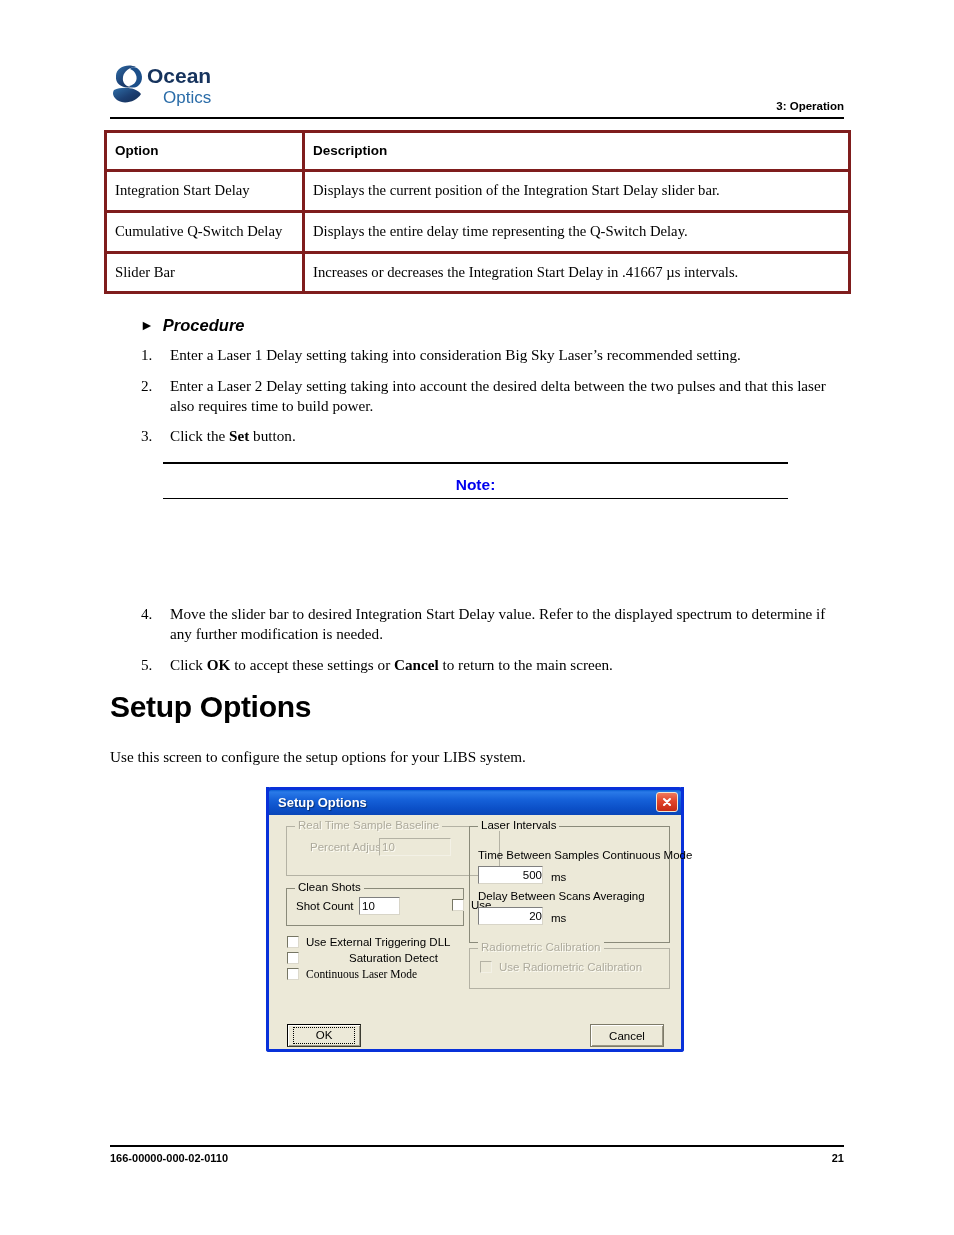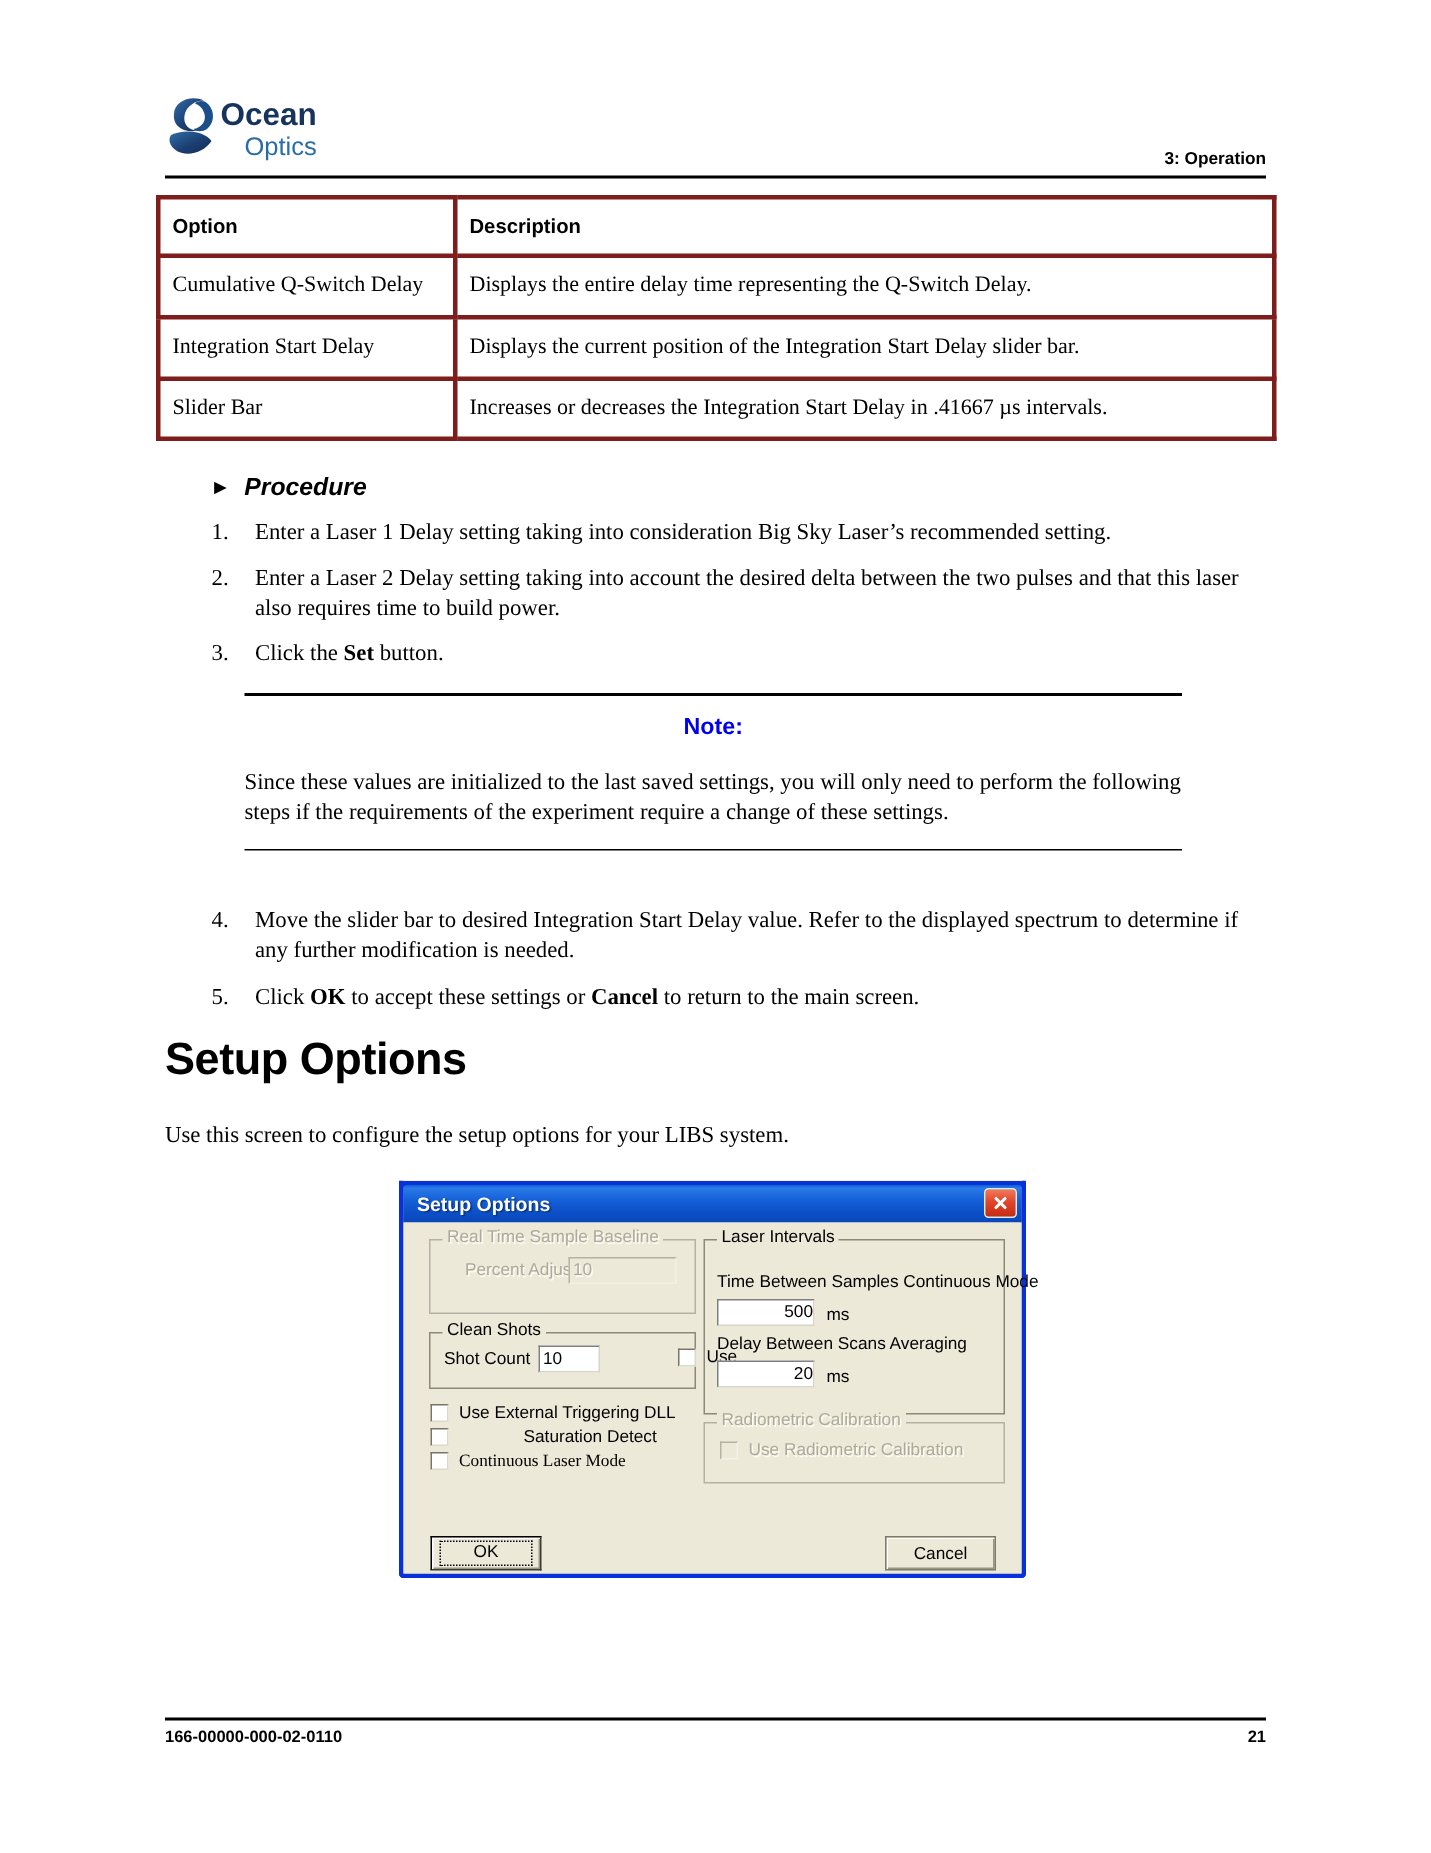--- a/index.html
+++ b/index.html
@@ -401,26 +401,26 @@
 
   <table class="opt-table">
     <thead>
       <tr>
         <th class="col-opt">Option</th>
         <th>Description</th>
       </tr>
     </thead>
     <tbody>
       <tr>
+        <td>Integration Start Delay</td>
+        <td>Displays the current position of the Integration Start Delay slider bar.</td>
+      </tr>
+      <tr>
         <td>Cumulative Q-Switch Delay</td>
         <td>Displays the entire delay time representing the Q-Switch Delay.</td>
-      </tr>
-      <tr>
-        <td>Integration Start Delay</td>
-        <td>Displays the current position of the Integration Start Delay slider bar.</td>
       </tr>
       <tr>
         <td>Slider Bar</td>
         <td>Increases or decreases the Integration Start Delay in .41667 µs intervals.</td>
       </tr>
     </tbody>
   </table>
 
   <div class="proc-head">
     <span class="arrow">►</span><span>Procedure</span>
@@ -437,21 +437,20 @@
     </div>
     <div class="step">
       <span class="num">3.</span>
       <span>Click the <b>Set</b> button.</span>
     </div>
   </div>
 
   <div class="note-block">
     <div class="note-rule"></div>
     <div class="note-title">Note:</div>
-    <div class="note-body">Since these values are initialized to the last saved settings, you will only need to perform the following steps if the requirements of the experiment require a change of these settings.</div>
     <div class="note-rule"></div>
   </div>
 
   <div class="steps second">
     <div class="step">
       <span class="num">4.</span>
       <span>Move the slider bar to desired Integration Start Delay value. Refer to the displayed spectrum to determine if any further modification is needed.</span>
     </div>
     <div class="step">
       <span class="num">5.</span>
@@ -469,21 +468,21 @@
         <span class="title-text">Setup Options</span>
         <div class="close-btn">
           <svg width="12" height="12" viewBox="0 0 12 12" xmlns="http://www.w3.org/2000/svg">
             <path d="M3 3 L9 9 M9 3 L3 9" stroke="#ffffff" stroke-width="2.1" stroke-linecap="round"></path>
           </svg>
         </div>
       </div>
 
       <div class="dlg-body">
 
-        <div class="grp disabled" style="left:17px; top:14px; width:178px; height:50px;padding-left:15px;">
+        <div class="grp disabled" style="left:17px; top:14px; width:214px; height:50px;padding-left:15px;">
           <span class="grp-title">Real Time Sample Baseline</span>
           <span class="lbl disabled" style="left:23px; top:14px;text-align:right;">Percent Adjust</span>
           <div class="tbox disabled" style="left:92px; top:11px; width:72px; height:18px;">10</div>
         </div>
 
         <div class="grp" style="left:17px; top:76px; width:178px; height:38px;">
           <span class="grp-title">Clean Shots</span>
           <span class="lbl" style="left:9px; top:11px;">Shot Count</span>
           <div class="tbox" style="left:72px; top:8px; width:41px; height:18px;">10</div>
           <div class="cbrow" style="left:124px; top:10px;padding-left:41px;">

